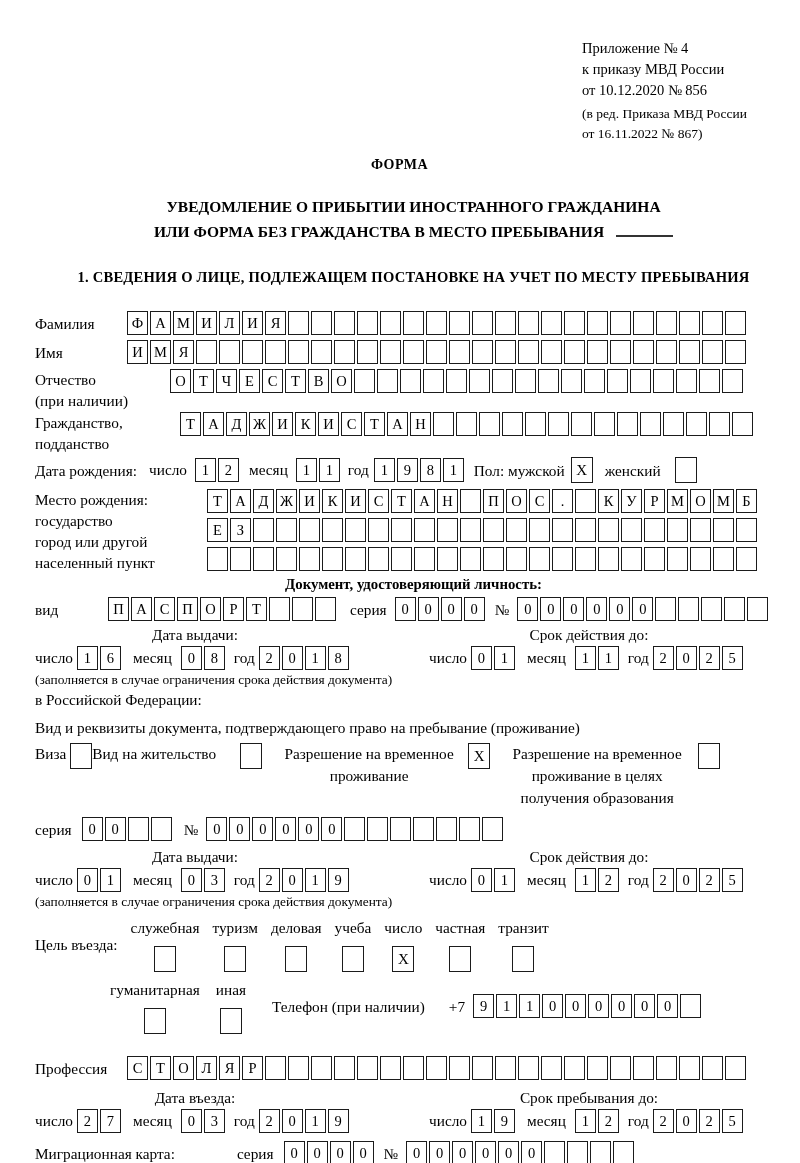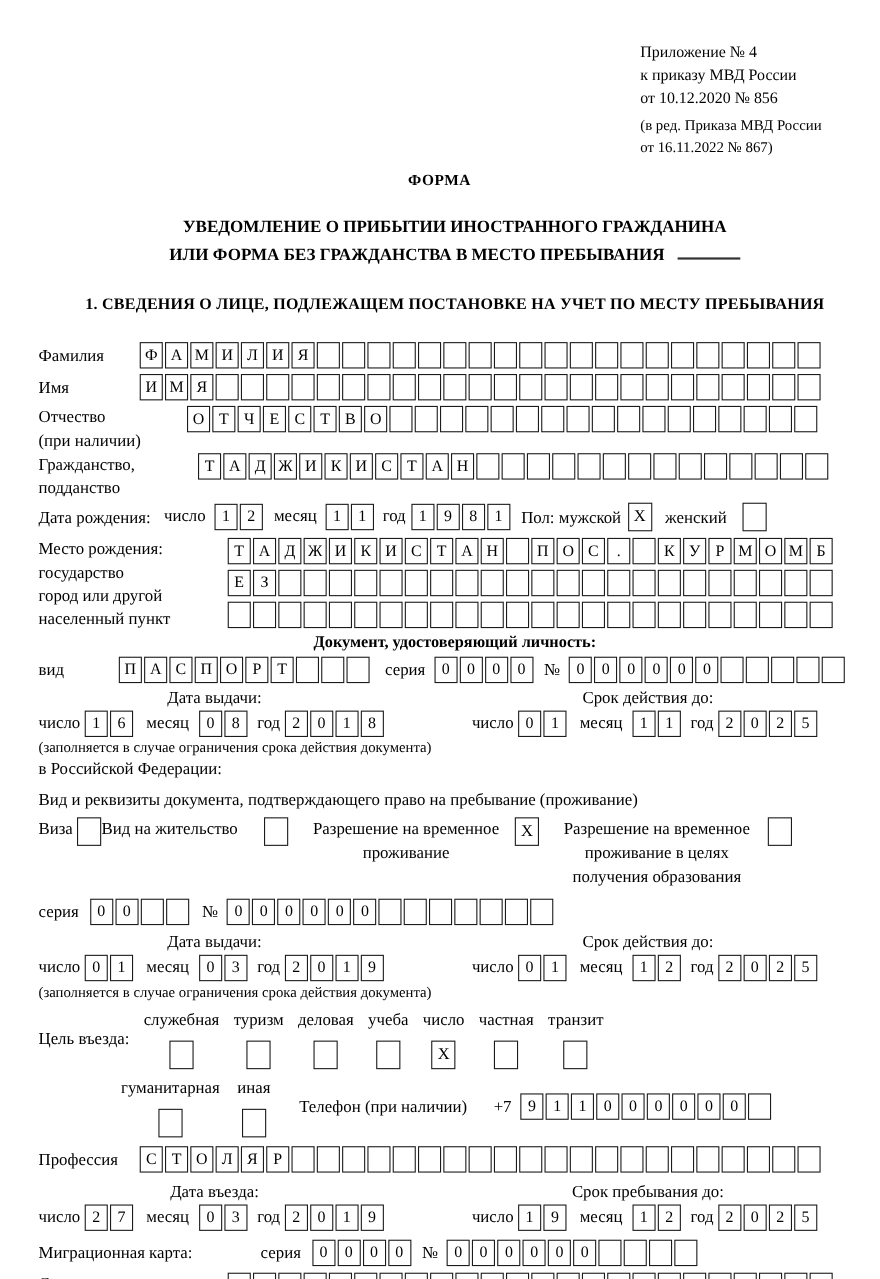--- a/index.html
+++ b/index.html
@@ -567,21 +567,21 @@
         <span class="cbox">0</span>
         <span class="cbox">0</span>
         <span class="cbox">0</span>
         <span class="cbox">0</span>
         <span class="cbox">0</span>
         <span class="cbox">0</span>
         <span class="cbox"></span>
       </span>
   </div>
 
-  <div class="row" style="margin-top:8px;">
+  <div class="row" style="margin-top:22px;">
     <span class="lbl" style="width:92px;">Профессия</span>
     <span class="boxrow">
         <span class="cbox">С</span>
         <span class="cbox">Т</span>
         <span class="cbox">О</span>
         <span class="cbox">Л</span>
         <span class="cbox">Я</span>
         <span class="cbox">Р</span>
         <span class="cbox"></span>
         <span class="cbox"></span>

